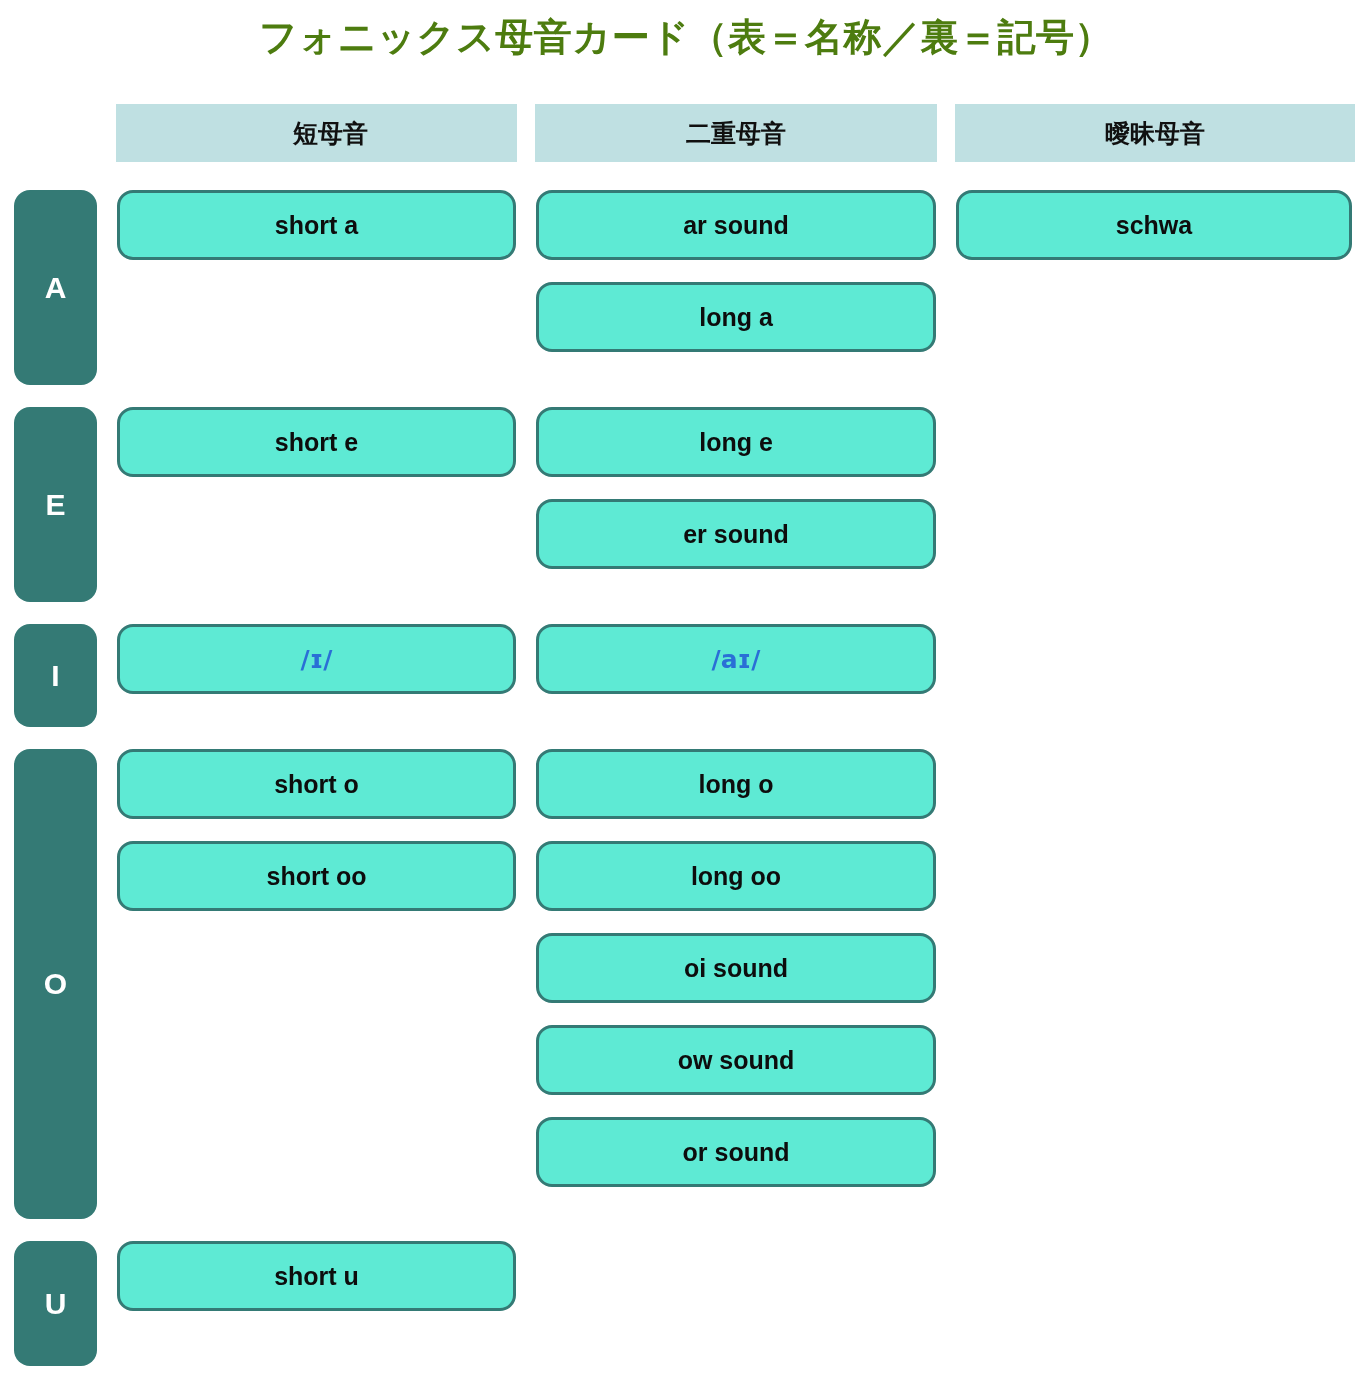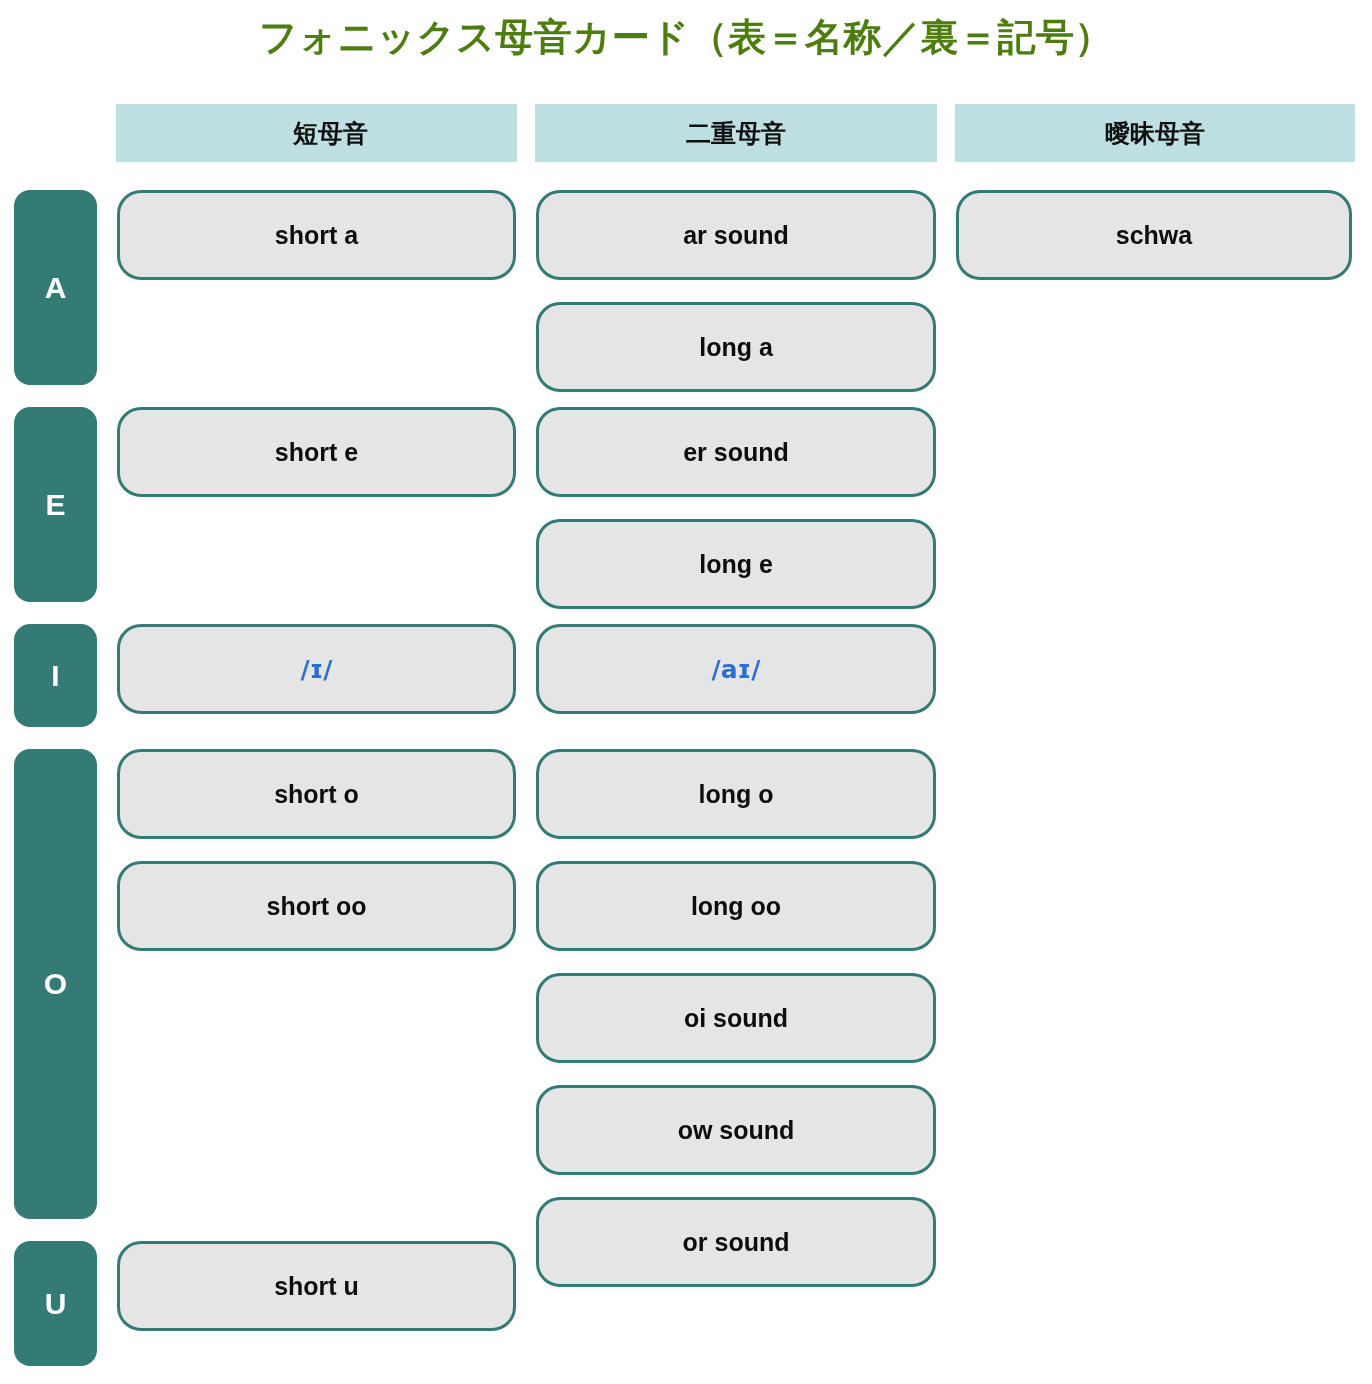--- a/index.html
+++ b/index.html
@@ -94,25 +94,25 @@
 
   .col {
     position: absolute;
     top: 0;
   }
   .col.c1 { left: 117px;  width: 399px; }
   .col.c2 { left: 536px;  width: 400px; }
   .col.c3 { left: 956px;  width: 396px; }
 
   .card {
-    height: 90px;
+    height: 70px;
     margin-bottom: 22px;
-    background: #e5e5e5;
+    background: #5eead4;
     border: 3px solid #347A75;
-    border-radius: 24px;
+    border-radius: 16px;
     display: flex;
     align-items: center;
     justify-content: center;
     font-size: 25px;
     font-weight: 700;
     color: #0d0d0d;
   }
   .card:last-child { margin-bottom: 0; }
 
   .card.ipa {
@@ -152,22 +152,22 @@
             </div>
           </div>
         </div>
         <div class="row" style="height: 195px;">
           <div class="row-label" style="height: 195px;">E</div>
           <div class="cols">
             <div class="col c1">
               <div class="card">short e</div>
             </div>
             <div class="col c2">
+              <div class="card">long e</div>
               <div class="card">er sound</div>
-              <div class="card">long e</div>
             </div>
             <div class="col c3"></div>
           </div>
         </div>
         <div class="row" style="height: 103px;">
           <div class="row-label" style="height: 103px;">I</div>
           <div class="cols">
             <div class="col c1">
               <div class="card ipa">/ɪ/</div>
             </div>

